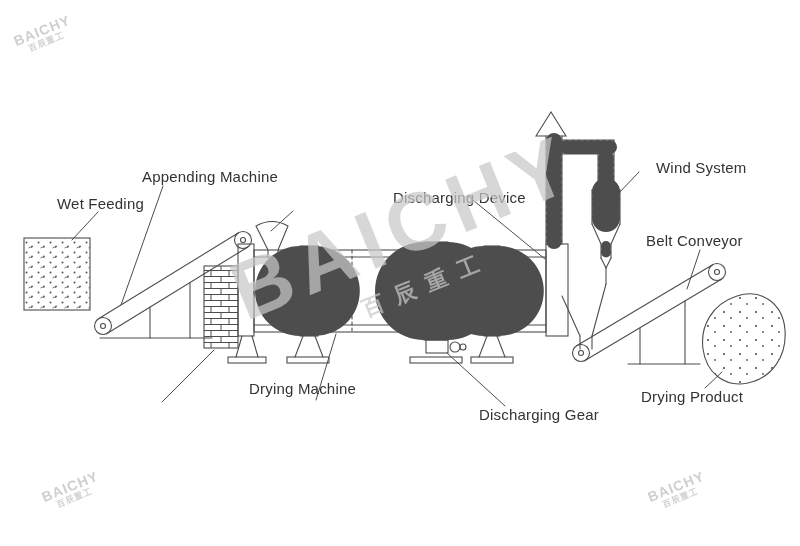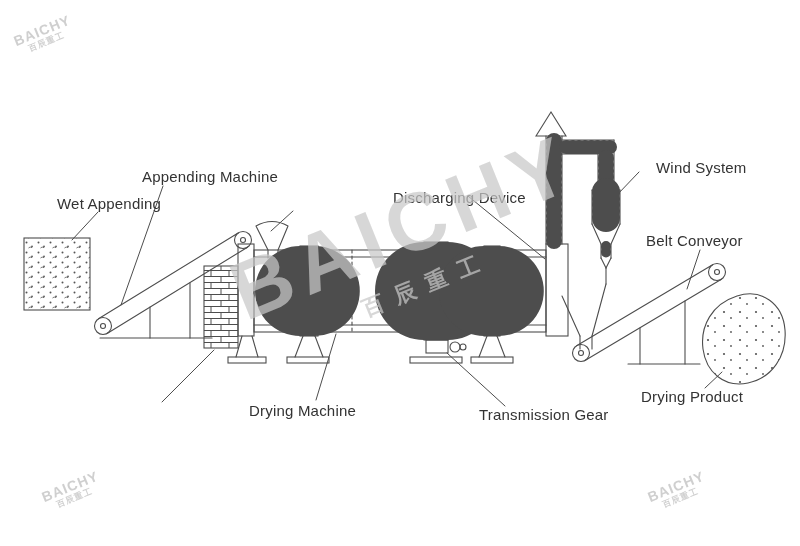--- a/index.html
+++ b/index.html
@@ -162,28 +162,28 @@
         <line x1="639" y1="172" x2="617" y2="195"></line>
         <line x1="700" y1="250" x2="687" y2="289"></line>
         <line x1="705" y1="388" x2="722" y2="372"></line>
         <line x1="162" y1="402" x2="214" y2="350"></line>
         <line x1="316" y1="400" x2="336" y2="334"></line>
         <line x1="505" y1="406" x2="447" y2="353"></line>
       </g>
     </g>
   </svg>
 
-  <div class="lbl" style="left:57px;top:195px">Wet Appending</div>
+  <div class="lbl" style="left:57px;top:195px">Wet Feeding</div>
   <div class="lbl" style="left:142px;top:168px">Appending Machine</div>
   <div class="lbl" style="left:393px;top:189px">Discharging Device</div>
   <div class="lbl" style="left:656px;top:159px">Wind System</div>
   <div class="lbl" style="left:646px;top:232px">Belt Conveyor</div>
   <div class="lbl" style="left:641px;top:388px">Drying Product</div>
-  <div class="lbl" style="left:249px;top:402px">Drying Machine</div>
-  <div class="lbl" style="left:479px;top:406px">Transmission Gear</div>
+  <div class="lbl" style="left:249px;top:380px">Drying Machine</div>
+  <div class="lbl" style="left:479px;top:406px">Discharging Gear</div>
 
   <div class="wm wm-center">
     <div class="wm-big">BAICHY</div>
     <div class="wm-sub">百辰重工</div>
   </div>
 
   <div class="wm wm-corner" style="left:14px;top:22px">
     <div class="wm-corner-brand">BAICHY</div>
     <div class="wm-corner-sub">百辰重工</div>
   </div>

